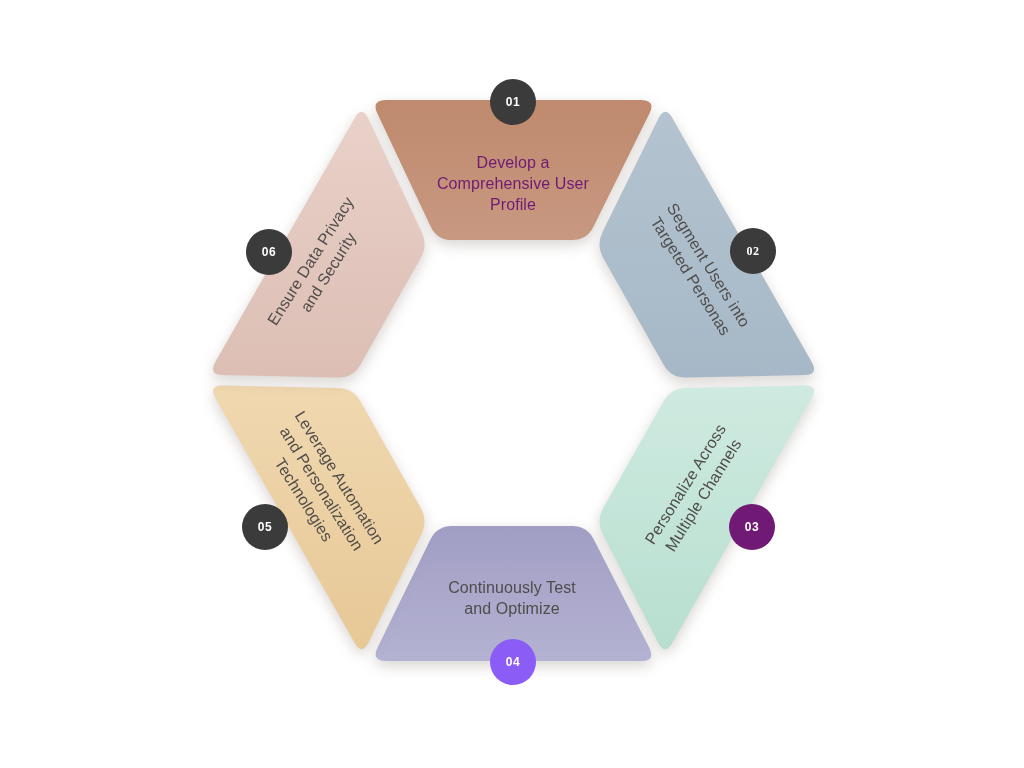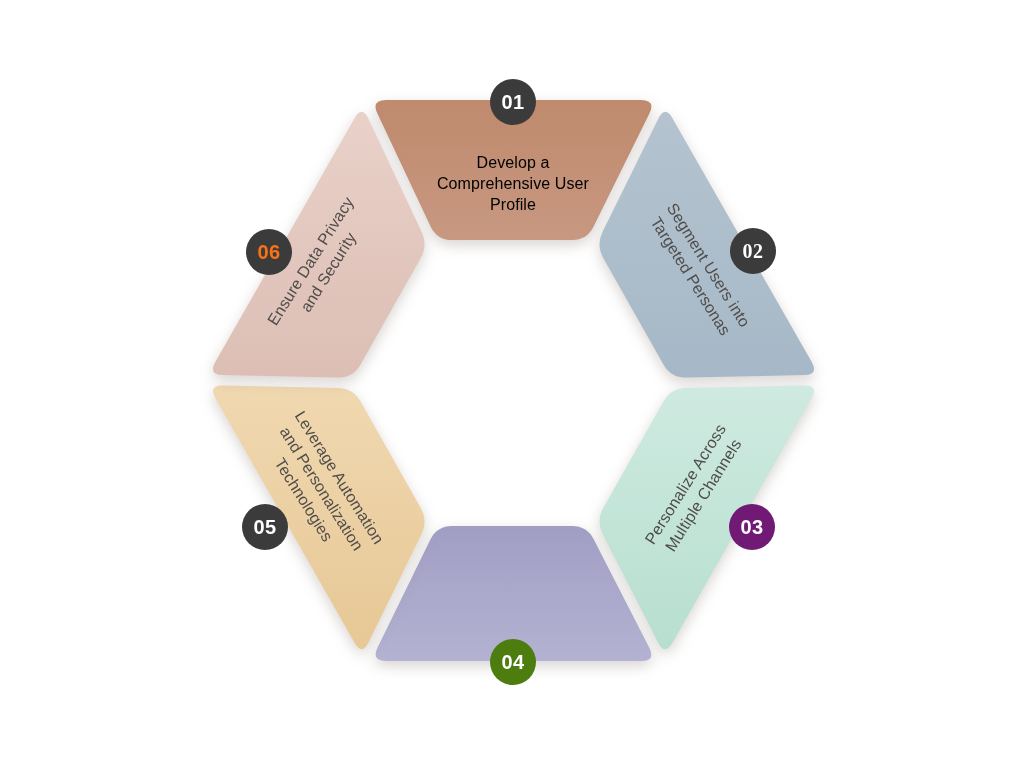--- a/index.html
+++ b/index.html
@@ -14,21 +14,21 @@
     letter-spacing:0.1px;transform:translate(-50%,-50%);color:#4f4c4a;
   }
   .label-01{left:513px;top:184px;width:178px;}
   .label-02{left:699px;top:271px;width:152px;transform:translate(-50%,-50%) rotate(58deg);}
   .label-03{left:695px;top:490px;width:152px;transform:translate(-50%,-50%) rotate(-58deg);}
   .label-04{left:512px;top:599px;width:148px;}
   .label-05{left:321px;top:489px;width:168px;transform:translate(-50%,-50%) rotate(58deg);}
   .label-06{left:320px;top:267px;width:156px;transform:translate(-50%,-50%) rotate(-58deg);}
   .badge{
     position:absolute;width:46px;height:46px;border-radius:50%;
-    background:#3b3b3b;color:#ffffff;font-weight:bold;font-size:20px;
+    background:#3b3b3b;color:#ffffff;font-weight:bold;font-size:12px;
     display:flex;align-items:center;justify-content:center;
     transform:translate(-50%,-50%);letter-spacing:0.5px;
   }
   .badge-01{left:513px;top:102px;}
   .badge-02{left:753px;top:251px;font-family:Liberation Serif, serif;}
   .badge-03{left:752px;top:527px;}
   .badge-04{left:513px;top:662px;}
   .badge-05{left:265px;top:527px;}
   .badge-06{left:269px;top:252px;}
   .center-title{
@@ -70,27 +70,28 @@
         </linearGradient>
       </defs>
       <path d="M377.4 113.6 Q 371.0 100.0 386.0 100.0 L641.0 100.0 Q 656.0 100.0 649.4 113.5 L593.6 226.5 Q 587.0 240.0 572.0 240.0 L452.0 240.0 Q 437.0 240.0 430.6 226.4 Z" fill="url(#seg-grad-0)" class="seg-path"></path>
       <path d="M658.3 118.7 Q 665.0 105.2 672.4 118.2 L811.6 361.8 Q 819.0 374.8 804.0 375.1 L686.0 377.5 Q 671.0 377.8 663.6 364.7 L603.4 258.3 Q 596.0 245.2 602.6 231.8 Z" fill="url(#seg-grad-1)" class="seg-path"></path>
       <path d="M804.0 385.5 Q 819.0 385.2 811.6 398.2 L672.4 642.8 Q 665.0 655.8 658.1 642.4 L602.8 534.1 Q 596.0 520.8 603.4 507.7 L663.6 401.3 Q 671.0 388.2 686.0 387.9 Z" fill="url(#seg-grad-2)" class="seg-path"></path>
       <path d="M649.2 647.6 Q 656.0 661.0 641.0 661.0 L386.0 661.0 Q 371.0 661.0 377.6 647.5 L430.4 539.5 Q 437.0 526.0 452.0 526.0 L572.0 526.0 Q 587.0 526.0 593.8 539.4 Z" fill="url(#seg-grad-3)" class="seg-path"></path>
       <path d="M368.6 642.3 Q 362.0 655.8 354.6 642.8 L215.4 398.2 Q 208.0 385.2 223.0 385.5 L338.0 387.9 Q 353.0 388.2 360.4 401.3 L420.6 507.7 Q 428.0 520.8 421.5 534.3 Z" fill="url(#seg-grad-4)" class="seg-path"></path>
       <path d="M223.0 375.1 Q 208.0 374.8 215.4 361.8 L354.6 118.2 Q 362.0 105.2 368.4 118.8 L421.6 231.7 Q 428.0 245.2 420.6 258.3 L360.4 364.7 Q 353.0 377.8 338.0 377.5 Z" fill="url(#seg-grad-5)" class="seg-path"></path>
     </svg>
 
-  <div class="seg-label label-01" style="color: #000000;">Develop a Comprehensive User Profile</div>
+  <div class="seg-label label-01" style="color: #701a75;">Develop a Comprehensive User Profile</div>
   <div class="seg-label label-02" style="color: rgb(79, 76, 74);">Segment Users into Targeted Personas</div>
   <div class="seg-label label-03" style="color: rgb(79, 76, 74);">Personalize Across Multiple Channels</div>
+  <div class="seg-label label-04" style="color: rgb(79, 76, 74);">Continuously Test and Optimize</div>
   <div class="seg-label label-05" style="color: rgb(79, 76, 74);">Leverage Automation and Personalization Technologies</div>
   <div class="seg-label label-06" style="color: rgb(79, 76, 74);">Ensure Data Privacy and Security</div>
 
   <div class="badge badge-01" style="background: rgb(59, 59, 59); color: rgb(255, 255, 255);">01</div>
   <div class="badge badge-02" style="background: rgb(59, 59, 59); color: rgb(255, 255, 255);">02</div>
   <div class="badge badge-03" style="background: #701a75; color: rgb(255, 255, 255);">03</div>
-  <div class="badge badge-04" style="background: #4d7c0f; color: rgb(255, 255, 255);">04</div>
+  <div class="badge badge-04" style="background: #8b5cf6; color: rgb(255, 255, 255);">04</div>
   <div class="badge badge-05" style="background: rgb(59, 59, 59); color: rgb(255, 255, 255);">05</div>
-  <div class="badge badge-06" style="background: rgb(59, 59, 59); color: #f97316;">06</div>
+  <div class="badge badge-06" style="background: rgb(59, 59, 59); color: #ffffff;">06</div>
 
 
 </div>
 
 </body></html>

